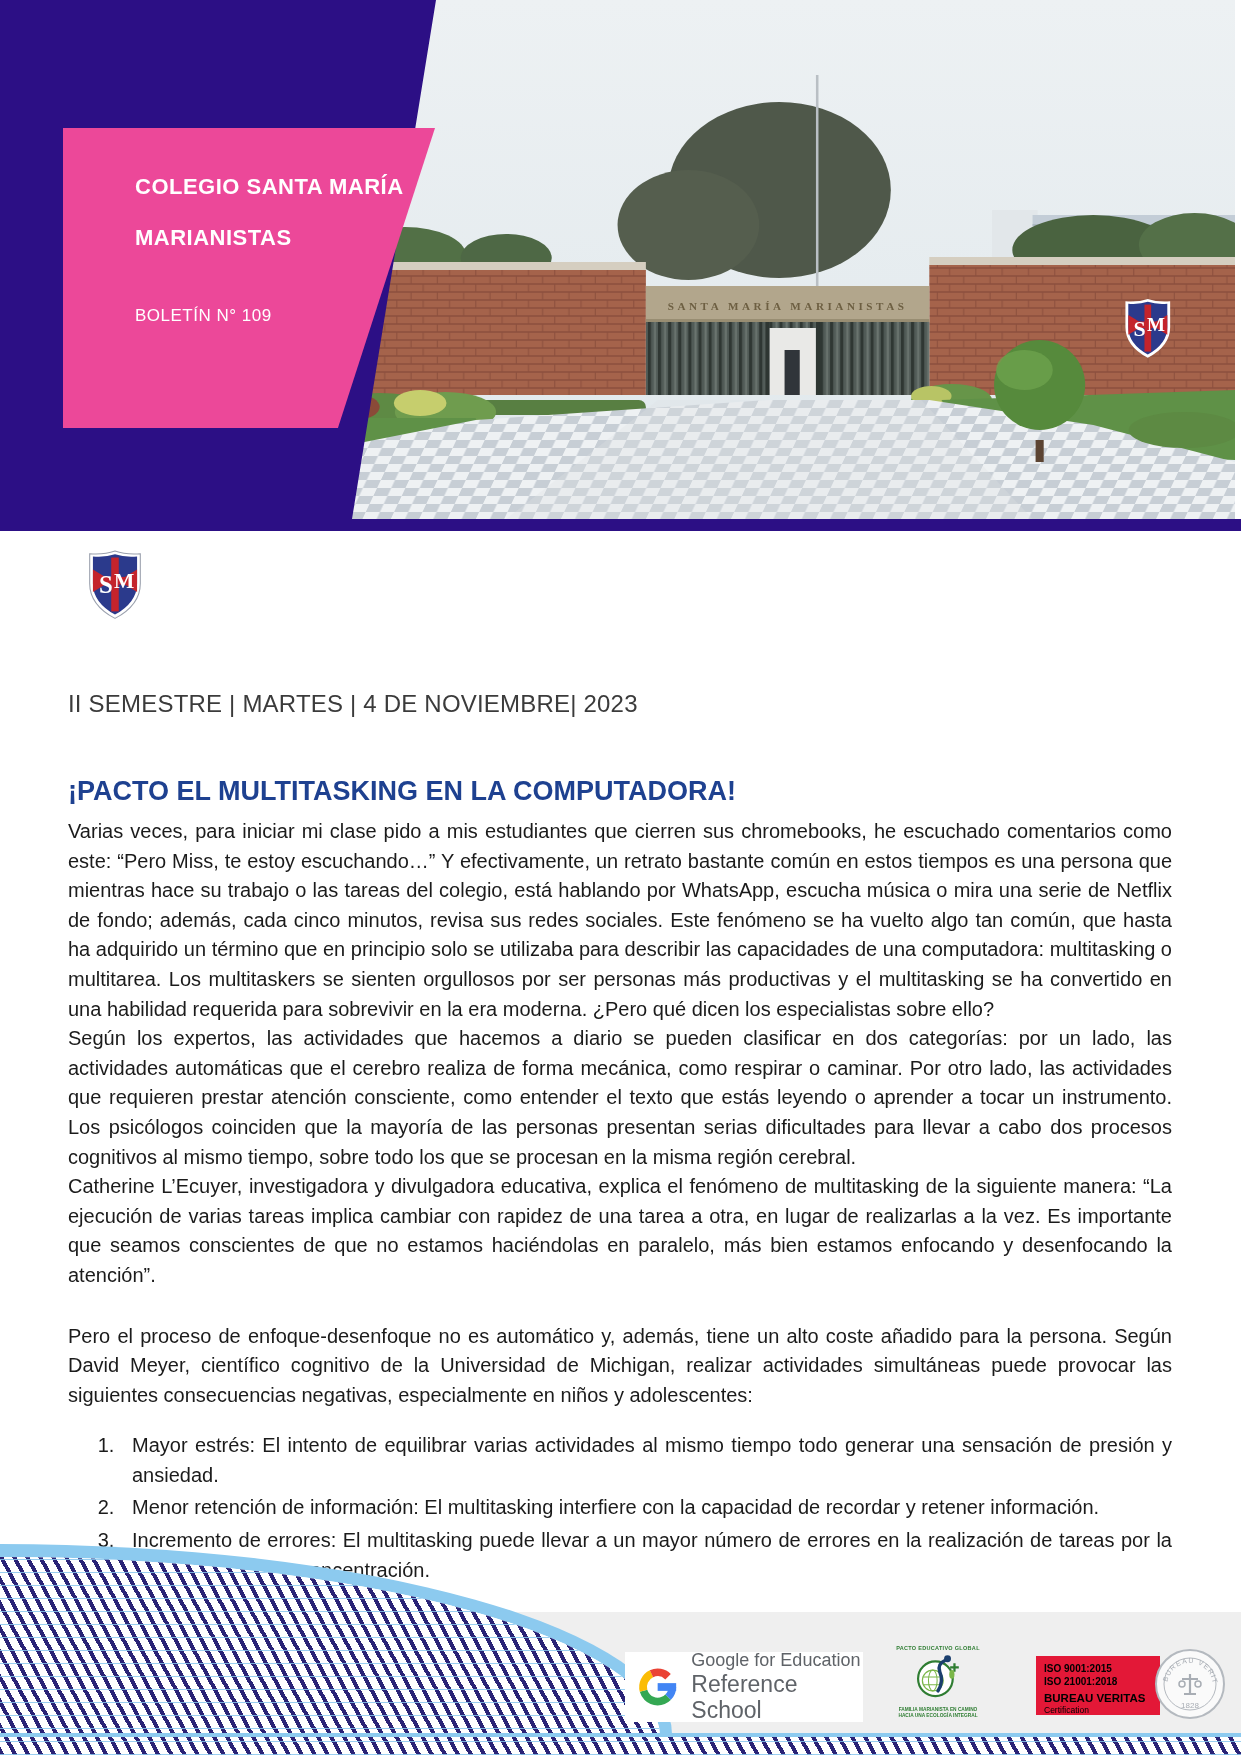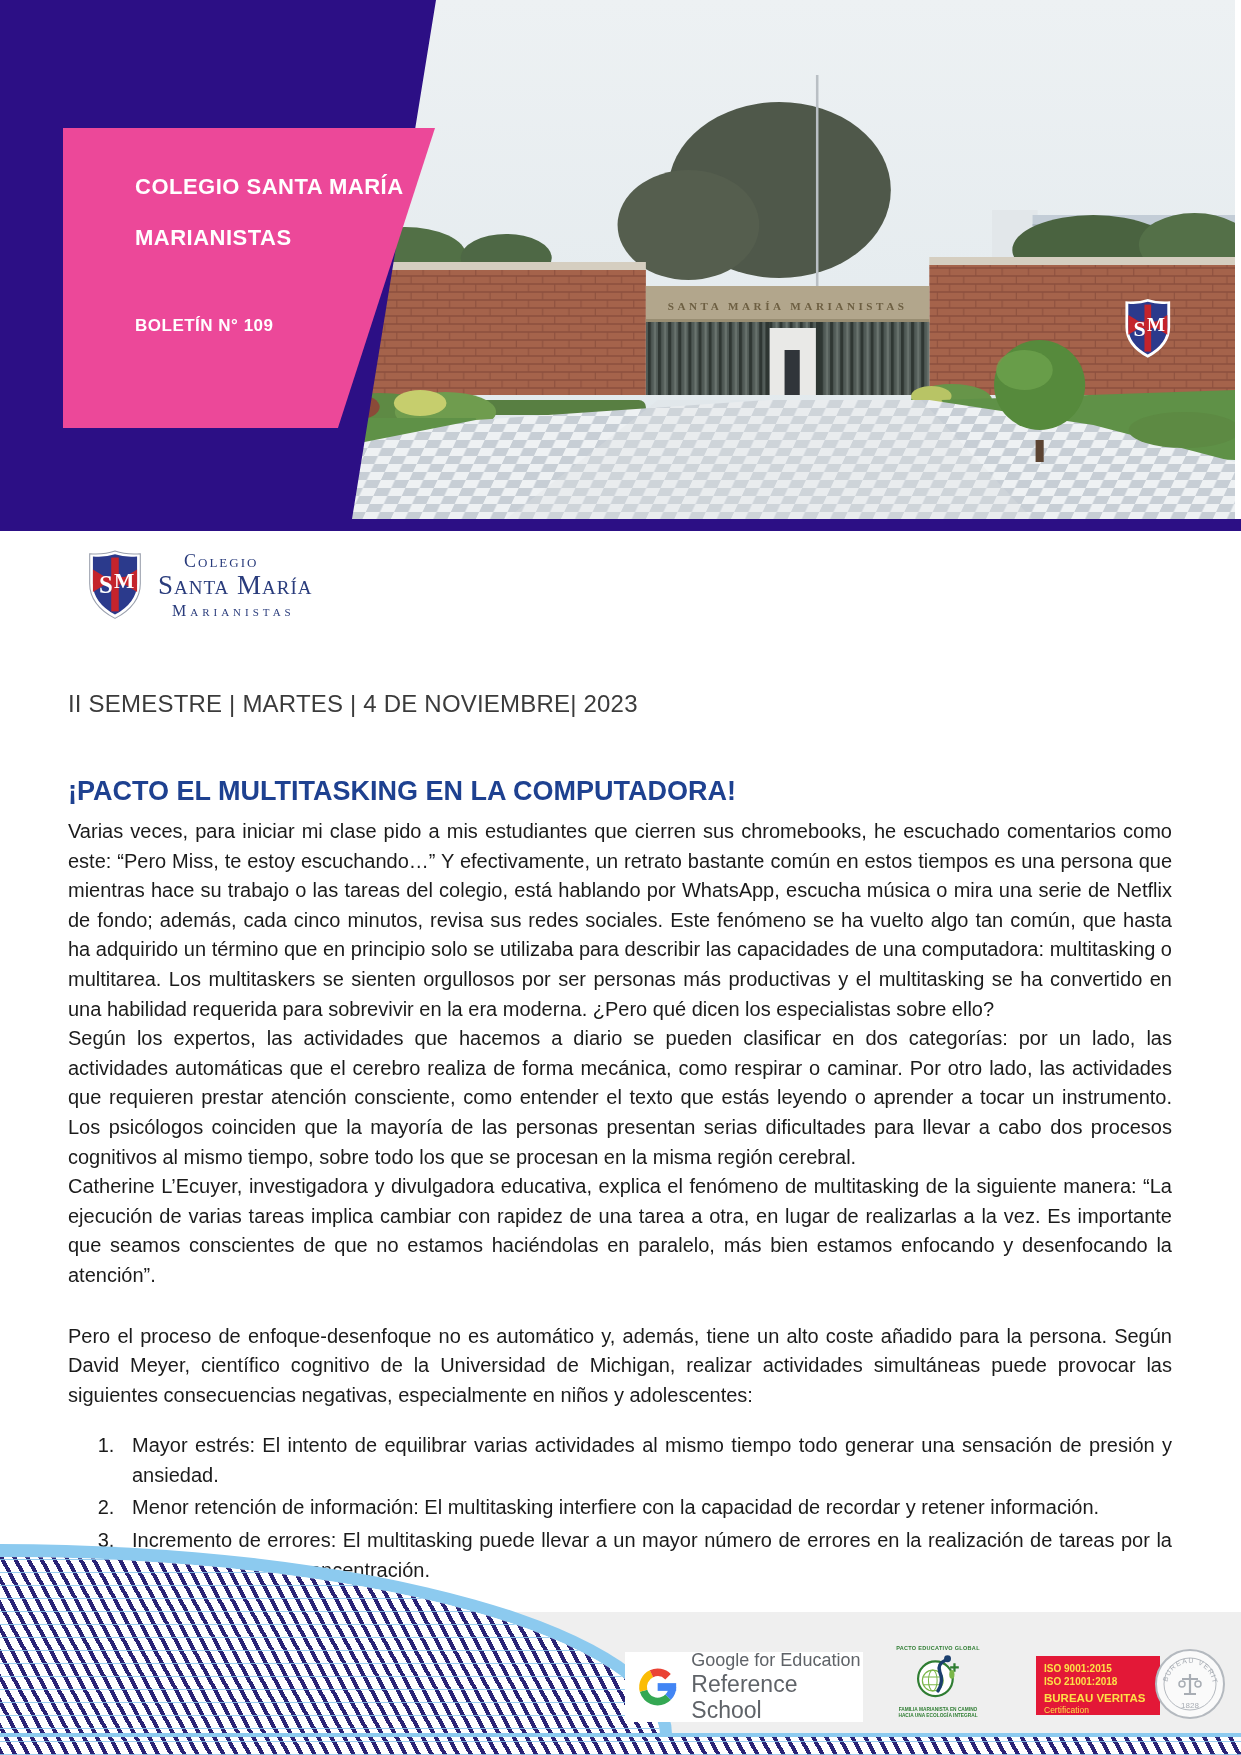--- a/index.html
+++ b/index.html
@@ -8,21 +8,21 @@
 
   
   .header{position:absolute;left:0;top:0;width:1241px;height:531px;}
   .photo{position:absolute;left:324px;top:0;width:911px;height:593px;overflow:hidden;z-index:1;}
   .purple-shape{position:absolute;left:0;top:0;width:1241px;height:531px;background:#2c0f85;z-index:2;
     clip-path:polygon(0 0,436px 0,352px 519px,1241px 519px,1241px 531px,0 531px);}
   .blue-box{position:absolute;left:63px;top:128px;width:372px;height:300px;background:#ec4899;z-index:3;
     clip-path:polygon(0 0,100% 0,73.9% 100%,0 100%);color:#fff;}
   .bb-line1{position:absolute;left:72px;top:46px;font-size:22px;font-weight:bold;letter-spacing:.5px;}
   .bb-line2{position:absolute;left:72px;top:97px;font-size:22px;font-weight:bold;letter-spacing:.5px;}
-  .bb-bulletin{position:absolute;left:72px;top:188px;font-size:17px;font-weight:bold;letter-spacing:.5px;}
+  .bb-bulletin{position:absolute;left:72px;top:178px;font-size:17px;font-weight:normal;letter-spacing:.5px;}
 
   
   .logo-row{position:absolute;left:85px;top:550px;display:flex;align-items:center;gap:13px;z-index:2;}
   .logo-text{font-family:"Liberation Serif",serif;color:#2a3c7c;font-variant:small-caps;line-height:1;}
   .logo-t1{font-size:18px;letter-spacing:2px;margin-left:26px;}
   .logo-t2{font-size:27px;letter-spacing:1px;margin-top:2px;}
   .logo-t3{font-size:16px;letter-spacing:4px;margin-top:4px;margin-left:14px;}
 
   
   .dateline{position:absolute;left:68px;top:690px;font-size:24px;color:#3b3b3b;letter-spacing:.2px;}
@@ -38,21 +38,21 @@
   
   .gray-band{position:absolute;left:0;top:1612px;width:1241px;height:121px;background:#efefef;z-index:1;}
   .google-box{position:absolute;left:625px;top:1652px;width:238px;height:70px;background:#fff;z-index:6;
     display:flex;align-items:center;padding-left:12px;box-sizing:border-box;gap:13px;}
   .google-text{color:#5f6368;line-height:1.15;}
   .g-l1{font-size:18px;}
   .g-l2{font-size:23px;}
   .pacto{position:absolute;left:894px;top:1645px;width:88px;z-index:6;text-align:center;color:#2e7d32;}
   .pacto-head{font-size:5.5px;font-weight:bold;letter-spacing:.3px;}
   .pacto-cap{font-size:4.8px;font-weight:bold;line-height:1.3;}
-  .bv-box{position:absolute;left:1036px;top:1656px;width:124px;height:59px;background:#e31837;color:#fde047;
+  .bv-box{position:absolute;left:1036px;top:1656px;width:124px;height:59px;background:#e31837;color:#000000;
     z-index:6;padding:6px 8px;box-sizing:border-box;}
   .bv-iso{font-size:10px;font-weight:bold;line-height:1.3;}
   .bv-name{font-size:11.5px;font-weight:bold;margin-top:4px;line-height:1.1;}
   .bv-cert{font-size:8.5px;line-height:1.2;}
   .bv-emblem{position:absolute;left:1152px;top:1646px;z-index:6;}
 
   
   .stripes-bg{
     background-image:
       repeating-linear-gradient(0deg, rgba(137,198,238,.85) 0 1px, transparent 1px 13px),
@@ -170,25 +170,20 @@
     <svg width="60" height="70" viewBox="0 0 110 130">
       <path d="M55 2 Q75 9 102 7 V62 Q102 102 55 127 Q8 102 8 62 V7 Q35 9 55 2 Z" fill="#fff" stroke="#9aa0ad" stroke-width="2"></path>
       <path d="M55 8 Q73 14 96 12 V62 Q96 97 55 120 Q14 97 14 62 V12 Q37 14 55 8 Z" fill="#2b3a8c"></path>
       <rect x="48" y="14" width="14" height="100" fill="#c4242c"></rect>
       <rect x="22" y="50" width="66" height="14" fill="#c4242c"></rect>
       <path d="M14 36 L48 57 L14 78 Z" fill="#c4242c"></path>
       <path d="M96 36 L62 57 L96 78 Z" fill="#c4242c"></path>
       <text x="38" y="80" text-anchor="middle" font-size="46" font-weight="bold" fill="#fff" font-family="Liberation Serif, serif">S</text>
       <text x="72" y="70" text-anchor="middle" font-size="40" font-weight="bold" fill="#fff" font-family="Liberation Serif, serif">M</text>
     </svg>
-    <div class="logo-text">
-      <div class="logo-t1">Colegio</div>
-      <div class="logo-t2">Santa María</div>
-      <div class="logo-t3">Marianistas</div>
-    </div>
   </div>
 
   <div class="dateline">II SEMESTRE | MARTES | 4 DE NOVIEMBRE| 2023</div>
 
   <div class="article">
     <h1>¡PACTO EL MULTITASKING EN LA COMPUTADORA!</h1>
     <p>Varias veces, para iniciar mi clase pido a mis estudiantes que cierren sus chromebooks, he escuchado comentarios como este: “Pero Miss, te estoy escuchando…” Y efectivamente, un retrato bastante común en estos tiempos es una persona que mientras hace su trabajo o las tareas del colegio, está hablando por WhatsApp, escucha música o mira una serie de Netflix de fondo; además, cada cinco minutos, revisa sus redes sociales. Este fenómeno se ha vuelto algo tan común, que hasta ha adquirido un término que en principio solo se utilizaba para describir las capacidades de una computadora: multitasking o multitarea. Los multitaskers se sienten orgullosos por ser personas más productivas y el multitasking se ha convertido en una habilidad requerida para sobrevivir en la era moderna. ¿Pero qué dicen los especialistas sobre ello?</p>
     <p>Según los expertos, las actividades que hacemos a diario se pueden clasificar en dos categorías: por un lado, las actividades automáticas que el cerebro realiza de forma mecánica, como respirar o caminar. Por otro lado, las actividades que requieren prestar atención consciente, como entender el texto que estás leyendo o aprender a tocar un instrumento. Los psicólogos coinciden que la mayoría de las personas presentan serias dificultades para llevar a cabo dos procesos cognitivos al mismo tiempo, sobre todo los que se procesan en la misma región cerebral.</p>
     <p>Catherine L’Ecuyer, investigadora y divulgadora educativa, explica el fenómeno de multitasking de la siguiente manera: “La ejecución de varias tareas implica cambiar con rapidez de una tarea a otra, en lugar de realizarlas a la vez. Es importante que seamos conscientes de que no estamos haciéndolas en paralelo, más bien estamos enfocando y desenfocando la atención”.</p>
     <p class="p-gap">Pero el proceso de enfoque-desenfoque no es automático y, además, tiene un alto coste añadido para la persona. Según David Meyer, científico cognitivo de la Universidad de Michigan, realizar actividades simultáneas puede provocar las siguientes consecuencias negativas, especialmente en niños y adolescentes:</p>

